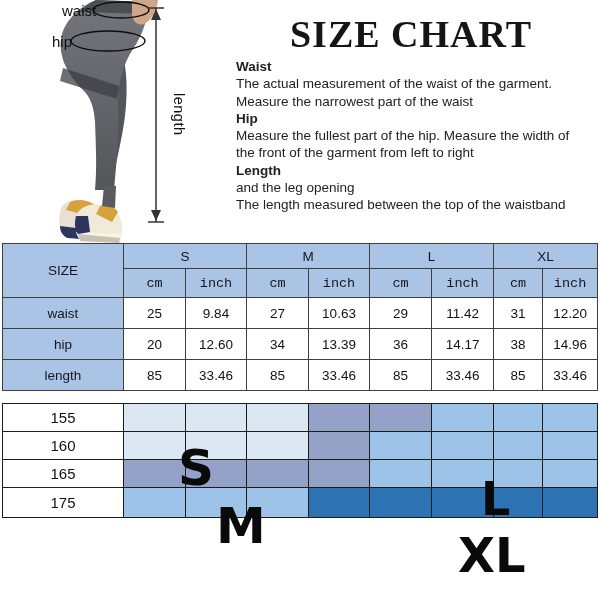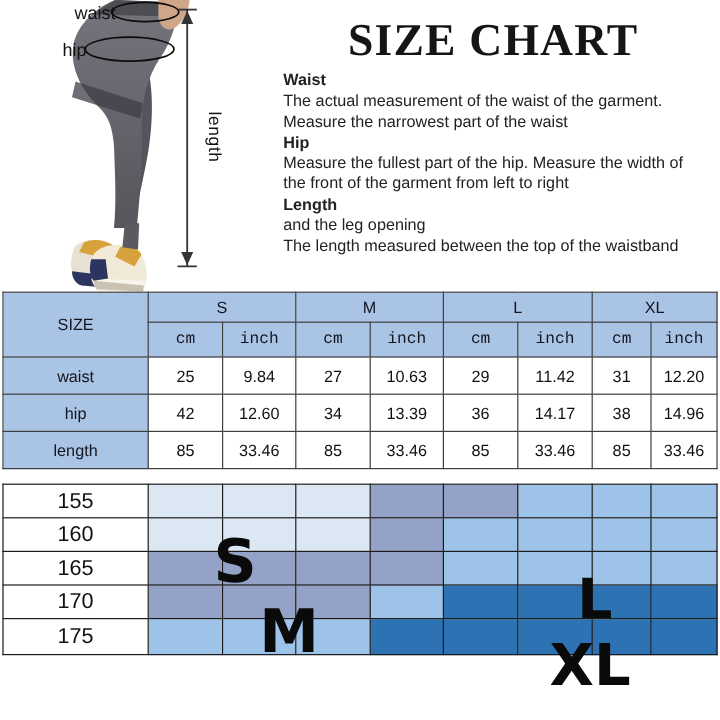--- a/index.html
+++ b/index.html
@@ -26,21 +26,21 @@
   .size-table .r-data{height:31px;}
   .size-table td{background:#ffffff;color:#111;}
 
   
   .fit-table{position:absolute;left:2px;top:403px;width:595px;}
   .fit-table th,.fit-table td{border:1px solid #1c1c1c;text-align:center;
         vertical-align:middle;padding:0;font-weight:400;}
   .fit-table .r-hdr{height:40px;}
   .fit-table .r-data{height:28px;}
   .fit-table .red{color:#cf3a34;font-size:13px;}
-  .fit-table th.rowlabel{background:#fff;font-size:18px;color:#111;}
+  .fit-table th.rowlabel{background:#fff;font-size:15px;color:#111;}
   .corner{position:relative;background:#fff;}
   .corner svg{position:absolute;left:0;top:0;width:100%;height:100%;}
   .corner .wk{position:absolute;right:3px;top:3px;font-size:12px;color:#cf3a34;}
   .corner .hc{position:absolute;left:3px;bottom:3px;font-size:12px;color:#cf3a34;}
 
   .size-letter{position:absolute;font-family:"DejaVu Sans", sans-serif;
                font-weight:700;color:#0a0a0a;line-height:1;z-index:5;}
   #letter-s {left:178px;top:443px;font-size:50px;}
   #letter-m {left:216px;top:501px;font-size:50px;}
   #letter-l {left:481px;top:476px;font-size:46px;}
@@ -150,21 +150,21 @@
     <td>9.84</td>
     <td>27</td>
     <td>10.63</td>
     <td>29</td>
     <td>11.42</td>
     <td>31</td>
     <td>12.20</td>
   </tr>
   <tr class="r-data">
     <th class="hdr">hip</th>
-    <td>42</td>
+    <td>20</td>
     <td>12.60</td>
     <td>34</td>
     <td>13.39</td>
     <td>36</td>
     <td>14.17</td>
     <td>38</td>
     <td>14.96</td>
   </tr>
   <tr class="r-data">
     <th class="hdr">length</th>
@@ -219,31 +219,20 @@
     <th class="rowlabel">165</th>
     <td style="background: rgb(147, 162, 198);"></td>
         <td style="background: rgb(147, 162, 198);"></td>
     <td style="background: rgb(147, 162, 198);"></td>
         <td style="background: rgb(147, 162, 198);"></td>
     <td style="background: rgb(158, 195, 232);"></td>
         <td style="background: rgb(158, 195, 232);"></td>
     <td style="background: rgb(158, 195, 232);"></td>
         <td style="background: rgb(158, 195, 232);"></td>
   </tr>
-  <tr class="r-data">
-    <th class="rowlabel">170</th>
-    <td style="background: rgb(147, 162, 198);"></td>
-        <td style="background: rgb(147, 162, 198);"></td>
-    <td style="background: rgb(147, 162, 198);"></td>
-        <td style="background: rgb(158, 195, 232);"></td>
-    <td style="background: rgb(45, 115, 180);"></td>
-        <td style="background: rgb(45, 115, 180);"></td>
-    <td style="background: rgb(45, 115, 180);"></td>
-        <td style="background: rgb(45, 115, 180);"></td>
-  </tr>
   <tr class="r-data" style="height:30px">
     <th class="rowlabel">175</th>
     <td style="background: rgb(158, 195, 232);"></td>
         <td style="background: rgb(158, 195, 232);"></td>
     <td style="background: rgb(158, 195, 232);"></td>
         <td style="background: rgb(45, 115, 180);"></td>
     <td style="background: rgb(45, 115, 180);"></td>
         <td style="background: rgb(45, 115, 180);"></td>
     <td style="background: rgb(45, 115, 180);"></td>
         <td style="background: rgb(45, 115, 180);"></td>

